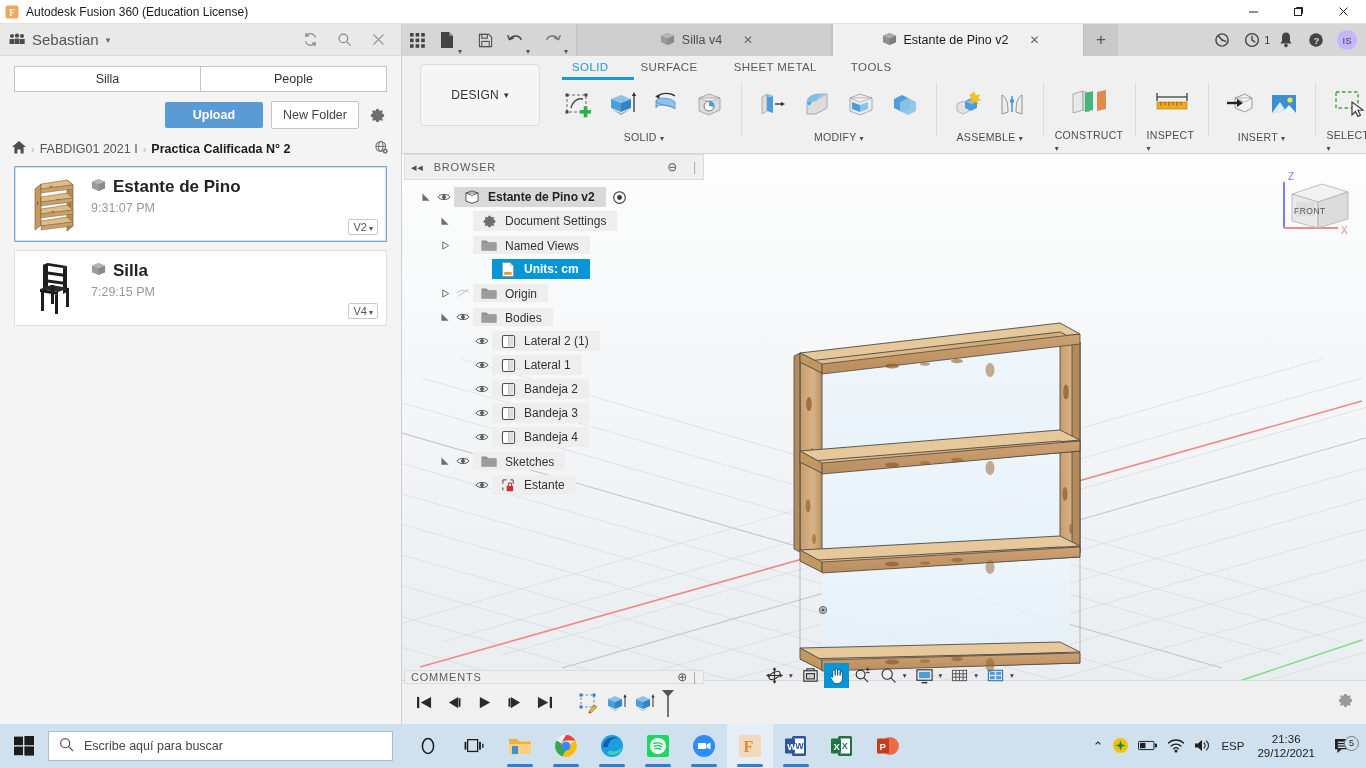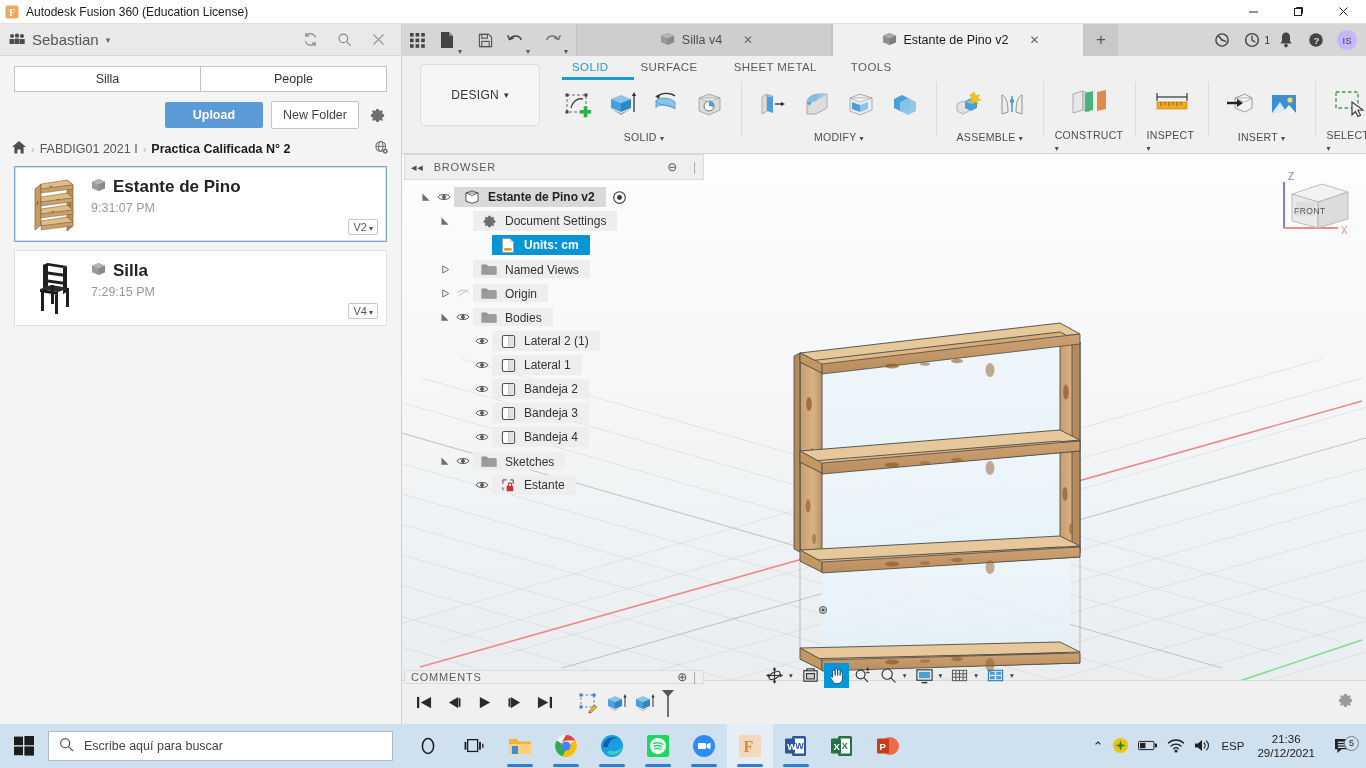--- a/index.html
+++ b/index.html
@@ -897,20 +897,34 @@
                 </svg>
               </span>
               <span class="eye"></span>
               <span class="lbl"><span class="ti" style="display: inline-flex; vertical-align: middle; margin-right: 6px;">
                   <svg width="15" height="15" viewBox="0 0 18 18" fill="#6e6e6e">
                     <path d="M9 5.6A3.4 3.4 0 1 0 9 12.4 3.4 3.4 0 0 0 9 5.6zm0 5.1a1.7 1.7 0 1 1 0-3.4 1.7 1.7 0 0 1 0 3.4z"></path>
                     <path d="M16 7.6l-1.6-.3a5.6 5.6 0 0 0-.6-1.4l.9-1.3-1.3-1.3-1.3.9a5.6 5.6 0 0 0-1.4-.6L10.4 2H7.6l-.3 1.6a5.6 5.6 0 0 0-1.4.6l-1.3-.9L3.3 4.6l.9 1.3a5.6 5.6 0 0 0-.6 1.4L2 7.6v2.8l1.6.3c.14.49.34.96.6 1.4l-.9 1.3 1.3 1.3 1.3-.9c.44.26.91.46 1.4.6l.3 1.6h2.8l.3-1.6c.49-.14.96-.34 1.4-.6l1.3.9 1.3-1.3-.9-1.3c.26-.44.46-.91.6-1.4l1.6-.3z"></path>
                   </svg>
                 </span><span style="vertical-align: middle;">Document Settings</span></span>
             </div>
+            <div class="trow" style="padding-left: 33px;">
+              <span class="tri">
+                <svg width="9" height="9" viewBox="0 0 10 10" fill="none" stroke="#6d6d6d" stroke-width="1.1">
+                  <polygon points="2,1 8.5,5 2,9"></polygon>
+                </svg>
+              </span>
+              <span class="eye"></span>
+              <span class="lbl"><span class="ti" style="display: inline-flex; vertical-align: middle; margin-right: 6px;">
+                  <svg width="16" height="13" viewBox="0 0 17 14">
+                    <path d="M0.5 1.5 H6 L7.6 3.4 H16.5 V12.5 H0.5 Z" fill="#8f8f8f"></path>
+                    <path d="M0.5 4 H16.5 V12.5 H0.5 Z" fill="#9c9c9c"></path>
+                  </svg>
+                </span><span style="vertical-align: middle;">Named Views</span></span>
+            </div>
             <div class="trow sel" style="padding-left: 52px;">
               <span class="tri"></span>
               <span class="eye"></span>
               <span class="lbl"><span class="ti" style="display: inline-flex; vertical-align: middle; margin-right: 6px;">
                   <svg width="14" height="15" viewBox="0 0 14 16">
                     <path d="M1 0.6 H9 L13 4.4 V15.4 H1 Z" fill="#fdfdfd" stroke="#888" stroke-width="0.8"></path>
                     <path d="M9 0.6 L13 4.4 H9 Z" fill="#d9d9d9"></path>
                     <rect x="2.6" y="11" width="8.5" height="2.6" fill="#f0a825"></rect>
                     <g stroke="#6a4800" stroke-width="0.6">
                       <line x1="4.4" y1="11" x2="4.4" y2="12.5"></line>
@@ -920,34 +934,20 @@
                     </g>
                   </svg>
                 </span><span style="vertical-align: middle;">Units: cm</span></span>
             </div>
             <div class="trow" style="padding-left: 33px;">
               <span class="tri">
                 <svg width="9" height="9" viewBox="0 0 10 10" fill="none" stroke="#6d6d6d" stroke-width="1.1">
                   <polygon points="2,1 8.5,5 2,9"></polygon>
                 </svg>
               </span>
-              <span class="eye"></span>
-              <span class="lbl"><span class="ti" style="display: inline-flex; vertical-align: middle; margin-right: 6px;">
-                  <svg width="16" height="13" viewBox="0 0 17 14">
-                    <path d="M0.5 1.5 H6 L7.6 3.4 H16.5 V12.5 H0.5 Z" fill="#8f8f8f"></path>
-                    <path d="M0.5 4 H16.5 V12.5 H0.5 Z" fill="#9c9c9c"></path>
-                  </svg>
-                </span><span style="vertical-align: middle;">Named Views</span></span>
-            </div>
-            <div class="trow" style="padding-left: 33px;">
-              <span class="tri">
-                <svg width="9" height="9" viewBox="0 0 10 10" fill="none" stroke="#6d6d6d" stroke-width="1.1">
-                  <polygon points="2,1 8.5,5 2,9"></polygon>
-                </svg>
-              </span>
               <span class="eye off">
                 <svg width="14" height="10" viewBox="0 0 16 11" fill="none" stroke="#c3c3c3" stroke-width="1.1">
                   <path d="M1 5.5 C3.6 1.6 12.4 1.6 15 5.5"></path>
                   <line x1="2" y1="9.5" x2="14" y2="1.5"></line>
                 </svg>
               </span>
               <span class="lbl"><span class="ti" style="display: inline-flex; vertical-align: middle; margin-right: 6px;">
                   <svg width="16" height="13" viewBox="0 0 17 14">
                     <path d="M0.5 1.5 H6 L7.6 3.4 H16.5 V12.5 H0.5 Z" fill="#8f8f8f"></path>
                     <path d="M0.5 4 H16.5 V12.5 H0.5 Z" fill="#9c9c9c"></path>

